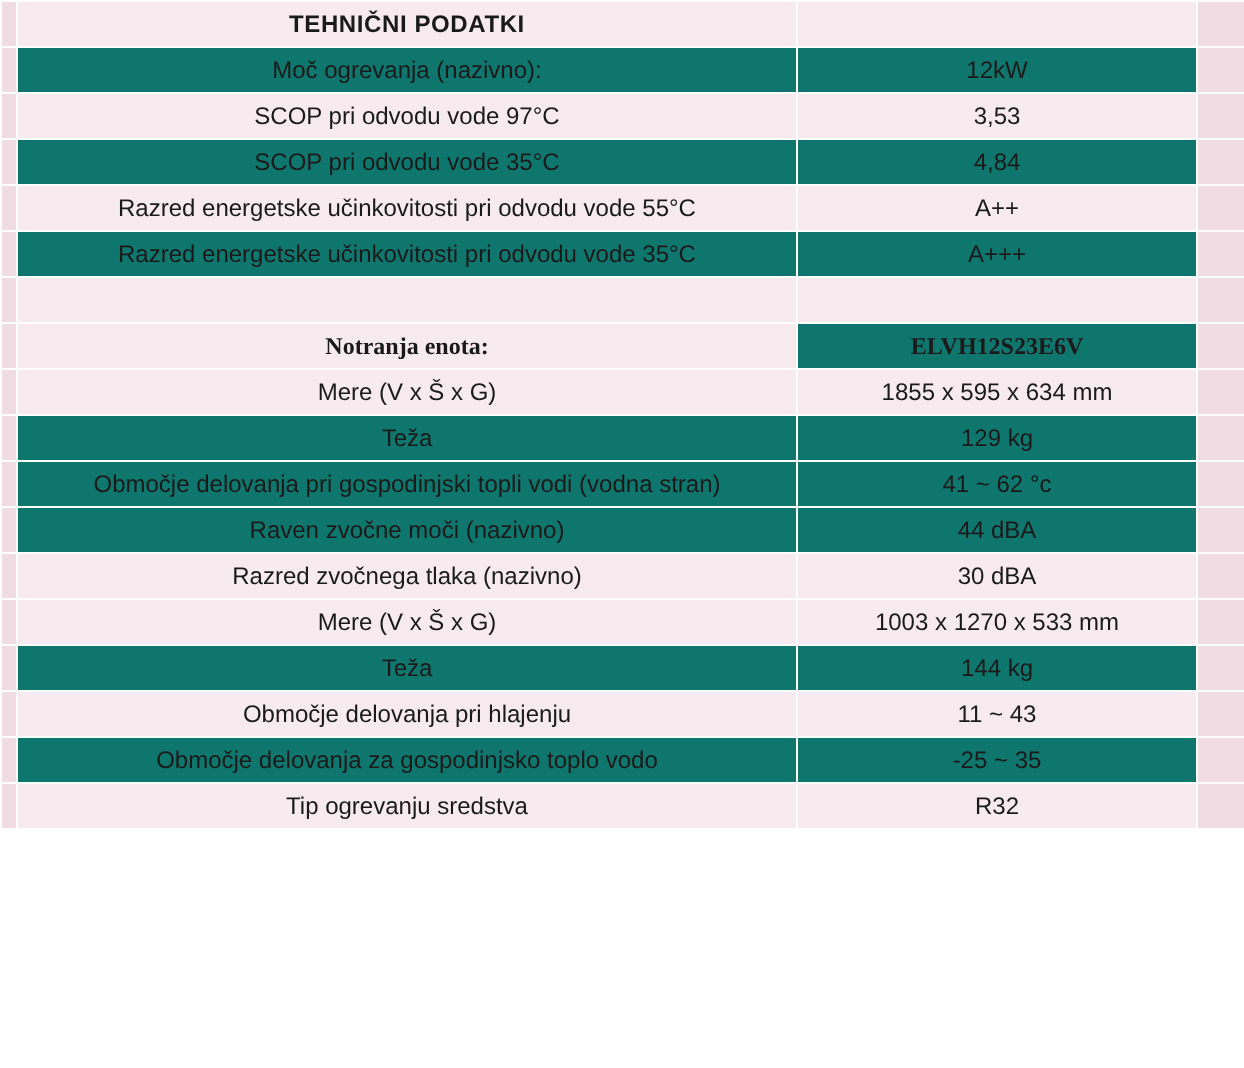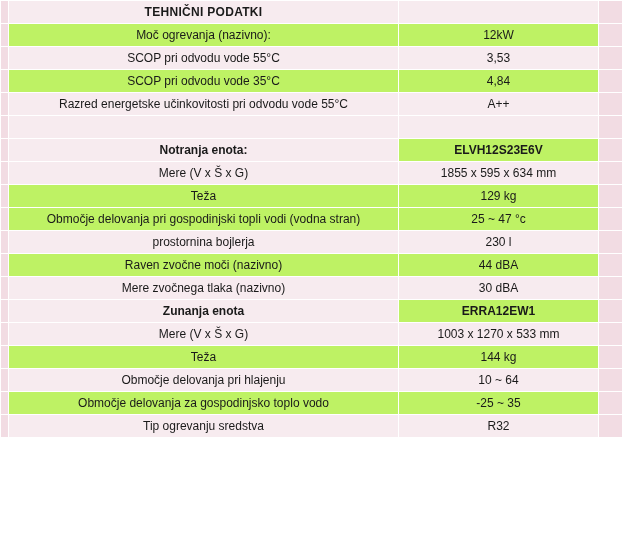--- a/index.html
+++ b/index.html
@@ -30,34 +30,34 @@
     overflow: hidden;
     white-space: nowrap;
   }
   
   col.c0 { width: 8px; }
   col.c1 { width: 390px; }
   col.c2 { width: 200px; }
   col.c3 { width: 24px; }
 
   
-  .pink   { background: #bef264; }
+  .pink   { background: #0f766e; }
   .pale   { background: #f7ebef; }
   .edge   { background: #f2dce3; }
 
   .label-cell {
     text-align: center;
     padding: 0 4px;
     margin-left: 20px;
   }
   .value-cell {
     text-align: center;
     padding: 0 4px;
   }
-  .bold { font-weight: bold; }
+  .bold { font-weight: bold; font-family: Liberation Serif, serif; }
   .title {
     font-weight: bold;
     letter-spacing: 0.3px;
   }
   .spacer td { height: 12px; }
 </style>
 </head>
 <body>
 
 <table class="spec">
@@ -75,34 +75,40 @@
         <td class="edge"></td>
       </tr>
       <tr>
         <td class="edge"></td>
         <td class="label-cell pink">Moč ogrevanja (nazivno):</td>
         <td class="value-cell pink">12kW</td>
         <td class="edge"></td>
       </tr>
       <tr>
         <td class="edge"></td>
-        <td class="label-cell pale">SCOP pri odvodu vode 55°C</td>
+        <td class="label-cell pale">SCOP pri odvodu vode 97°C</td>
         <td class="value-cell pale">3,53</td>
         <td class="edge"></td>
       </tr>
       <tr>
         <td class="edge"></td>
         <td class="label-cell pink">SCOP pri odvodu vode 35°C</td>
         <td class="value-cell pink">4,84</td>
         <td class="edge"></td>
       </tr>
       <tr>
         <td class="edge"></td>
         <td class="label-cell pale">Razred energetske učinkovitosti pri odvodu vode 55°C</td>
         <td class="value-cell pale">A++</td>
+        <td class="edge"></td>
+      </tr>
+      <tr>
+        <td class="edge"></td>
+        <td class="label-cell pink">Razred energetske učinkovitosti pri odvodu vode 35°C</td>
+        <td class="value-cell pink">A+++</td>
         <td class="edge"></td>
       </tr>
       <tr class="spacer">
         <td class="edge"></td>
         <td class="pale"></td>
         <td class="pale"></td>
         <td class="edge"></td>
       </tr>
       <tr>
         <td class="edge"></td>
@@ -118,63 +124,51 @@
       </tr>
       <tr>
         <td class="edge"></td>
         <td class="label-cell pink">Teža</td>
         <td class="value-cell pink">129 kg</td>
         <td class="edge"></td>
       </tr>
       <tr>
         <td class="edge"></td>
         <td class="label-cell pink">Območje delovanja pri gospodinjski topli vodi (vodna stran)</td>
-        <td class="value-cell pink">25 ~ 47 °c</td>
-        <td class="edge"></td>
-      </tr>
-      <tr>
-        <td class="edge"></td>
-        <td class="label-cell pale">prostornina bojlerja</td>
-        <td class="value-cell pale">230 l</td>
+        <td class="value-cell pink">41 ~ 62 °c</td>
         <td class="edge"></td>
       </tr>
       <tr>
         <td class="edge"></td>
         <td class="label-cell pink">Raven zvočne moči (nazivno)</td>
         <td class="value-cell pink">44 dBA</td>
         <td class="edge"></td>
       </tr>
       <tr>
         <td class="edge"></td>
-        <td class="label-cell pale">Mere zvočnega tlaka (nazivno)</td>
+        <td class="label-cell pale">Razred zvočnega tlaka (nazivno)</td>
         <td class="value-cell pale">30 dBA</td>
-        <td class="edge"></td>
-      </tr>
-      <tr>
-        <td class="edge"></td>
-        <td class="label-cell pale bold">Zunanja enota</td>
-        <td class="value-cell pink bold">ERRA12EW1</td>
         <td class="edge"></td>
       </tr>
       <tr>
         <td class="edge"></td>
         <td class="label-cell pale">Mere (V x Š x G)</td>
         <td class="value-cell pale">1003 x 1270 x 533 mm</td>
         <td class="edge"></td>
       </tr>
       <tr>
         <td class="edge"></td>
         <td class="label-cell pink">Teža</td>
         <td class="value-cell pink">144 kg</td>
         <td class="edge"></td>
       </tr>
       <tr>
         <td class="edge"></td>
         <td class="label-cell pale">Območje delovanja pri hlajenju</td>
-        <td class="value-cell pale">10 ~ 64</td>
+        <td class="value-cell pale">11 ~ 43</td>
         <td class="edge"></td>
       </tr>
       <tr>
         <td class="edge"></td>
         <td class="label-cell pink">Območje delovanja za gospodinjsko toplo vodo</td>
         <td class="value-cell pink">-25 ~ 35</td>
         <td class="edge"></td>
       </tr>
       <tr>
         <td class="edge"></td>

